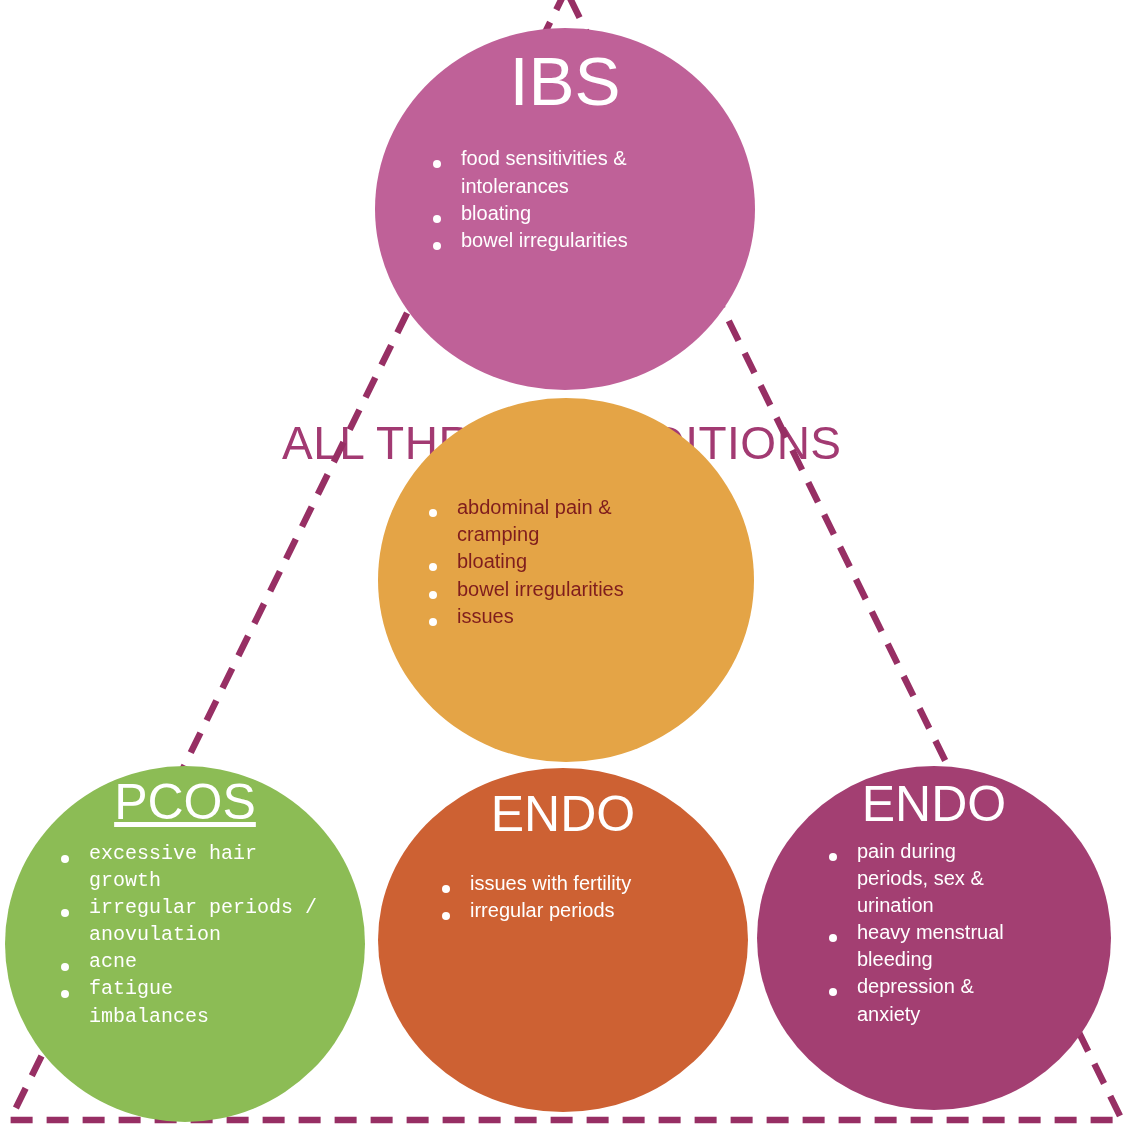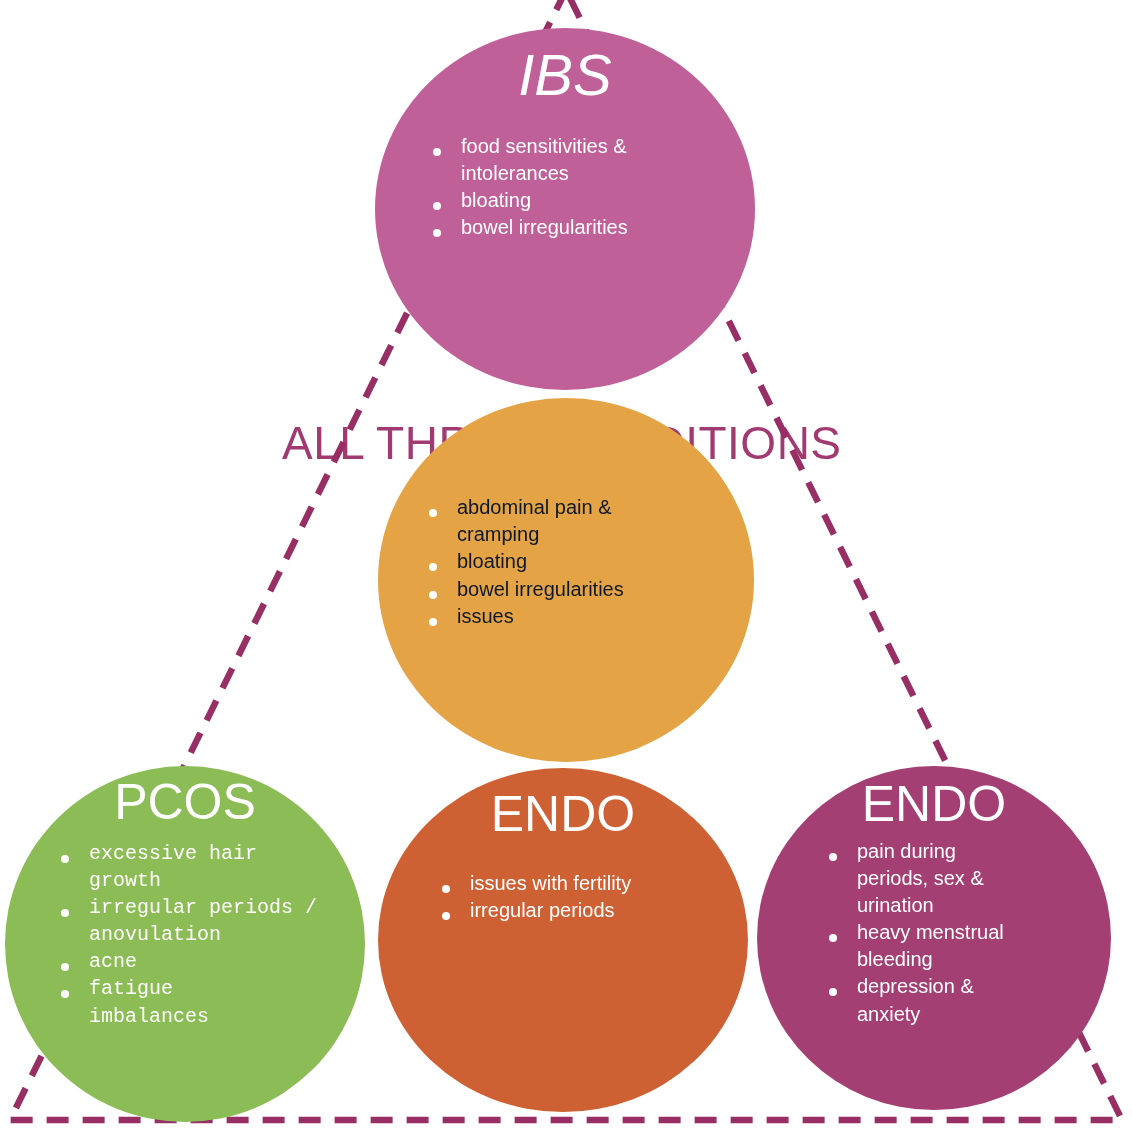--- a/index.html
+++ b/index.html
@@ -61,28 +61,28 @@
     left: 6px;
     top: 15px;
     width: 8px;
     height: 8px;
     border-radius: 50%;
     background: #ffffff;
   }
   ul.symptoms .txt { white-space: pre-line; }
 
   #c-ibs      { left:375px; top:28px;  width:380px; height:362px; }
-  #c-ibs h2   { padding-top:14px; font-size:58px;font-style:italic; }
+  #c-ibs h2   { padding-top:14px; font-size:69px; }
   #c-ibs ul   { margin:24px 0 0 52px; width:292px; }
 
   #c-all3     { left:378px; top:398px; width:376px; height:364px; }
   #c-all3 ul  { margin:96px 0 0 45px; width:300px; }
 
   #c-pcos     { left:5px;   top:766px; width:360px; height:356px; }
-  #c-pcos h2  { padding-top:8px; }
+  #c-pcos h2  { padding-top:8px;text-decoration:underline; }
   #c-pcos ul  { margin:8px 0 0 50px; width:272px;font-family:Liberation Mono, monospace; }
 
   #c-pcosendo    { left:378px; top:768px; width:370px; height:344px; }
   #c-pcosendo h2 { padding-top:14px; line-height:1.28; }
   #c-pcosendo ul { margin:24px 0 8px 58px; width:300px; }
 
   #c-endo     { left:757px; top:766px; width:354px; height:344px; }
   #c-endo h2  { padding-top:10px; }
   #c-endo ul  { margin:4px 0 0 66px; width:235px; }
 </style>
@@ -100,21 +100,21 @@
   <div class="circle" id="c-ibs" style="background-color: rgb(191, 97, 152); color: rgb(255, 255, 255);">
     <h2>IBS</h2>
     <ul class="symptoms">
       <li><span class="dot"></span><span class="txt">food sensitivities &amp;
 intolerances</span></li>
       <li><span class="dot"></span><span class="txt">bloating</span></li>
       <li><span class="dot"></span><span class="txt">bowel irregularities</span></li>
     </ul>
   </div>
 
-  <div class="circle" id="c-all3" style="background-color: rgb(228, 164, 70); color: #0f172a;">
+  <div class="circle" id="c-all3" style="background-color: rgb(228, 164, 70); color: #7f1d1d;">
     <ul class="symptoms">
       <li><span class="dot"></span><span class="txt">abdominal pain &amp;
 cramping</span></li>
       <li><span class="dot"></span><span class="txt">bloating</span></li>
       <li><span class="dot"></span><span class="txt">bowel irregularities</span></li>
       <li><span class="dot"></span><span class="txt">issues</span></li>
     </ul>
   </div>
 
   <div class="circle" id="c-pcos" style="background-color: rgb(140, 188, 85); color: rgb(255, 255, 255);">

